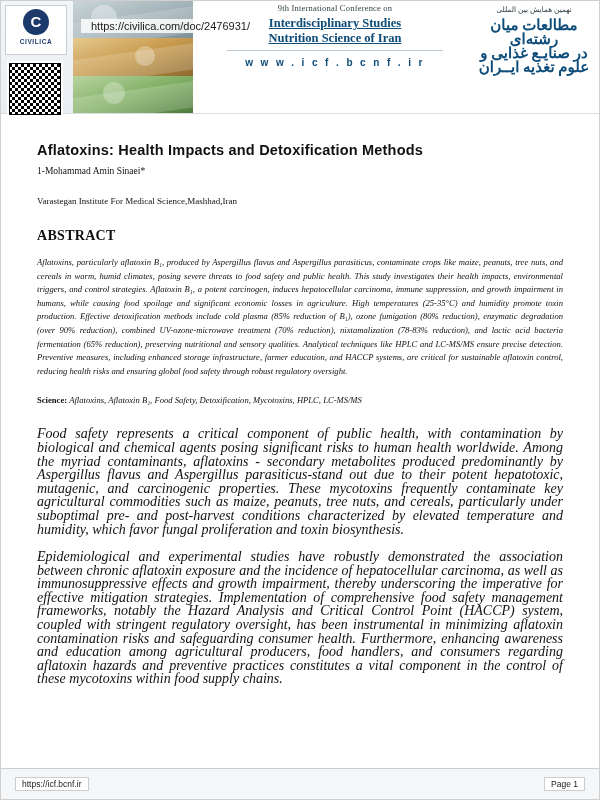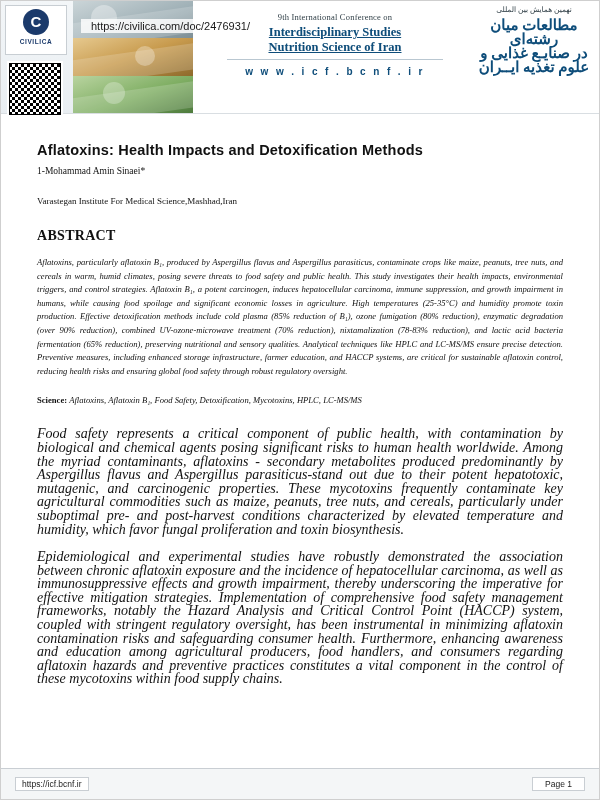--- a/index.html
+++ b/index.html
@@ -74,21 +74,21 @@
   .ph2 .ph-dot { width: 20px; height: 20px; left: 62px; top: 8px; background: rgba(255,255,255,0.3); }
   .ph3 .ph-dot { width: 22px; height: 22px; left: 30px; top: 6px; background: rgba(255,255,255,0.28); }
 
   .banner-text {
     position: absolute;
     left: 196px;
     right: 126px;
     top: 0;
     bottom: 0;
     text-align: center;
-    padding-top: 10px;
+    padding-top: 1px;
   }
   .banner-conf-en {
     font-family: "Liberation Serif", serif;
     font-size: 8.5px;
     color: #2f3e46;
     letter-spacing: .2px;
     margin-top: 1px;
   }
   .banner-title-en {
     font-family: "Liberation Serif", serif;
@@ -271,21 +271,21 @@
   }
   .footer-right {
     position: absolute;
     right: 14px;
     top: 8px;
     font-family: "Liberation Sans", sans-serif;
     font-size: 8.5px;
     color: #222;
     border: 1px solid #c9ced3;
     background: #fff;
-    padding: 1px 12px;
+    padding: 1px 6px;
   }
 </style>
 </head>
 <body>
 
 <div class="page">
 
   <div class="banner">
     <div class="banner-inner"></div>
 

